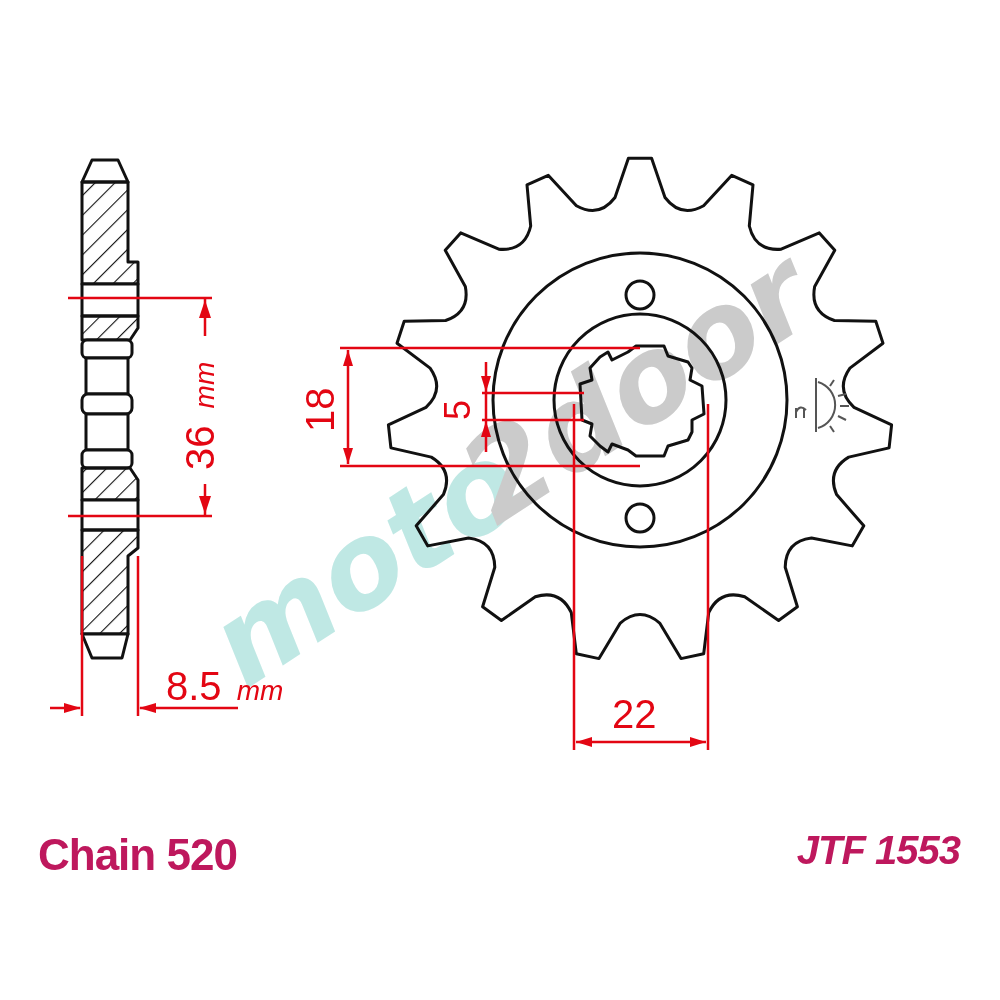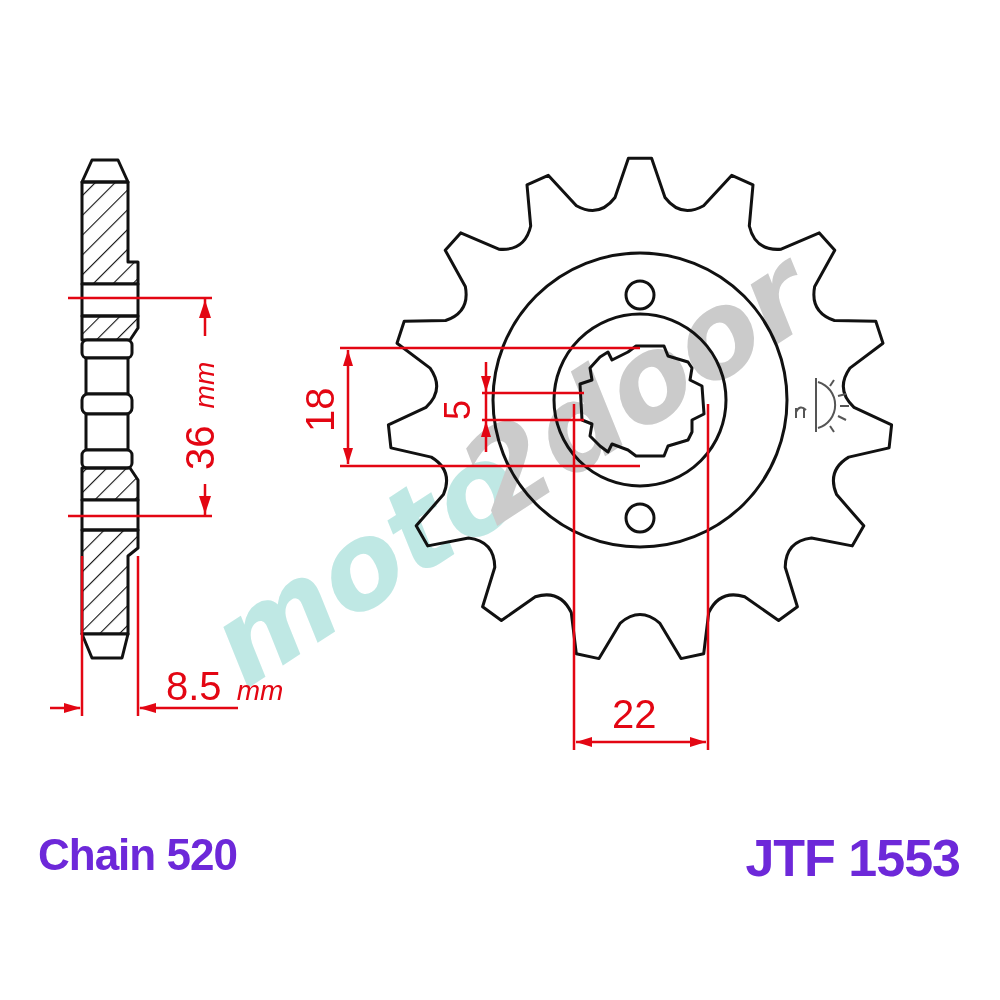--- a/index.html
+++ b/index.html
@@ -1,21 +1,21 @@
 <!DOCTYPE html>
 <html><head>
   <meta charset="utf-8">
   <style>
     html, body { margin: 0; padding: 0; background: #ffffff; }
     body { width: 1000px; height: 1000px; position: relative; overflow: hidden; font-family: "Liberation Sans", sans-serif; }
     #canvas { position: absolute; left: 0; top: 0; width: 1000px; height: 1000px; }
     .dim-text { font-family: "Liberation Sans", sans-serif; fill: #e30613; }
-    .label { position: absolute; font-family: "Liberation Sans", sans-serif; font-weight: bold; color: #6d28d9; letter-spacing: -1px; text-align: right; }
+    .label { position: absolute; font-family: "Liberation Sans", sans-serif; font-weight: bold; color: #be185d; letter-spacing: -1px; text-align: right; }
     .chain-label { left: 38px; top: 830px; font-size: 44px; }
-    .part-label { right: 40px; top: 828px; font-size: 52px; }
+    .part-label { right: 40px; top: 828px; font-size: 40px; font-style: italic; }
     .wm { font-family: "DejaVu Sans", sans-serif; font-weight: bold; font-style: italic; }
   </style>
 </head>
 <body>
 
 <svg id="canvas" viewBox="0 0 1000 1000" xmlns="http://www.w3.org/2000/svg">
   <defs>
     <pattern id="hatch" patternUnits="userSpaceOnUse" width="14" height="14" patternTransform="rotate(45)">
       <line x1="0" y1="0" x2="0" y2="14" stroke="#111" stroke-width="2.2"></line>
     </pattern>

